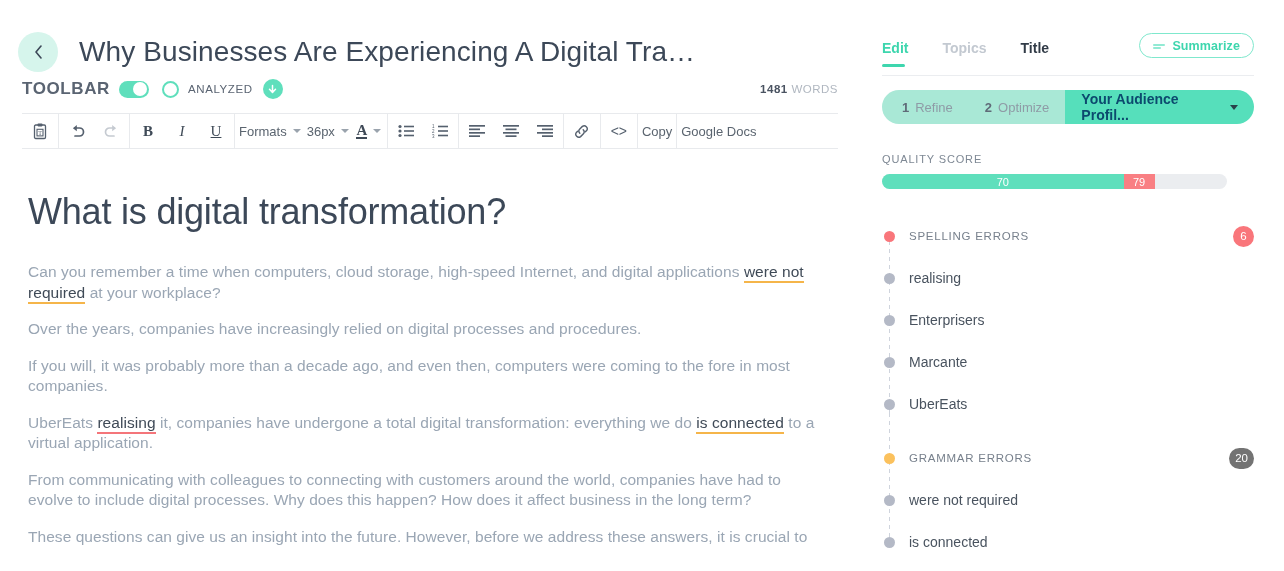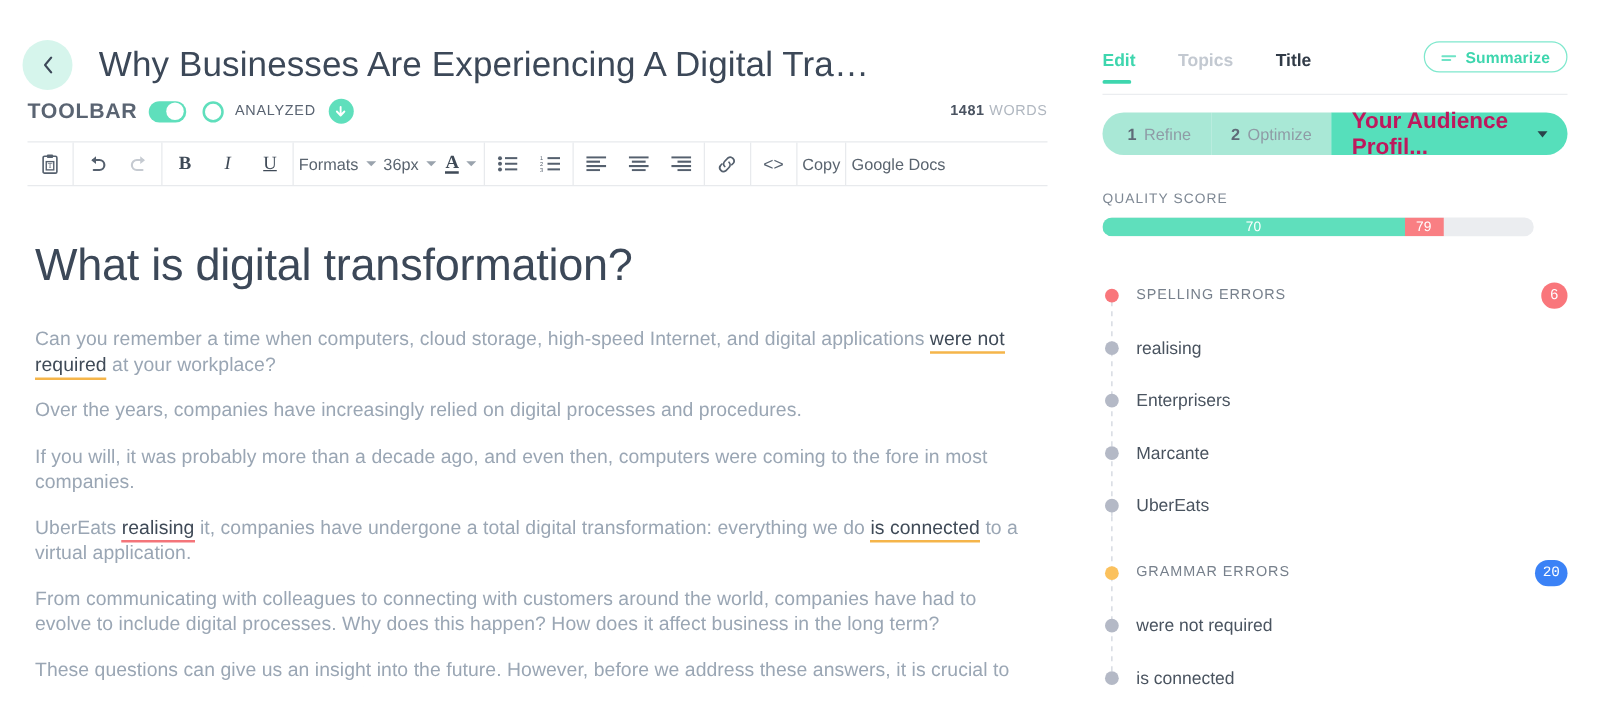--- a/index.html
+++ b/index.html
@@ -185,23 +185,23 @@
 
   .seg-row { display: flex; margin-top: 14px; height: 34px; }
   .seg {
     display: flex; align-items: center; justify-content: center;
     font-size: 13px; cursor: pointer; padding: 0 16px;
     background: #a9e8d6; color: #8f9ba6;
   }
   .seg .num { font-weight: 700; color: #5f6b78; margin-right: 6px; }
   .seg.first { border-radius: 17px 0 0 17px; padding-left: 20px; }
   .seg.profile {
-    background: #56dfbb; color: #be185d; font-weight: 700;
+    background: #56dfbb; color: #0c4a6e; font-weight: 700;
     border-radius: 0 17px 17px 0; padding-right: 16px;
-    font-size: 18px;
+    font-size: 14px;
   }
   .seg.profile .dcaret {
     margin-left: 8px; display: inline-block;
     border-left: 4.5px solid transparent; border-right: 4.5px solid transparent;
     border-top: 5px solid #29424a;
   }
 
   .qs-label {
     margin-top: 29px;
     font-size: 11px; letter-spacing: .85px; color: #7e8894; font-weight: 400;
@@ -236,21 +236,21 @@
   }
   .issue-head .issue-text {
     font-size: 11.5px; letter-spacing: .75px; color: #77808c; font-weight: 400;
   }
   .count-badge {
     margin-left: auto; min-width: 21px; height: 21px; padding: 0 6px;
     border-radius: 11px; color: #fff; font-size: 11.5px; font-weight: 400;
     display: flex; align-items: center; justify-content: center;
   }
   .count-badge.red { background: #f9767b; }
-  .count-badge.amber { background: #3b82f6; font-family: Liberation Mono, monospace; }
+  .count-badge.amber { background: #737373; }
   .connector {
     position: absolute; left: 7px; width: 1px;
     background-image: linear-gradient(to bottom, #cfd4dd 0 4px, transparent 4px 8px);
     background-size: 1px 8px;
     z-index: 1;
   }
 </style>
 </head>
 <body>
 

